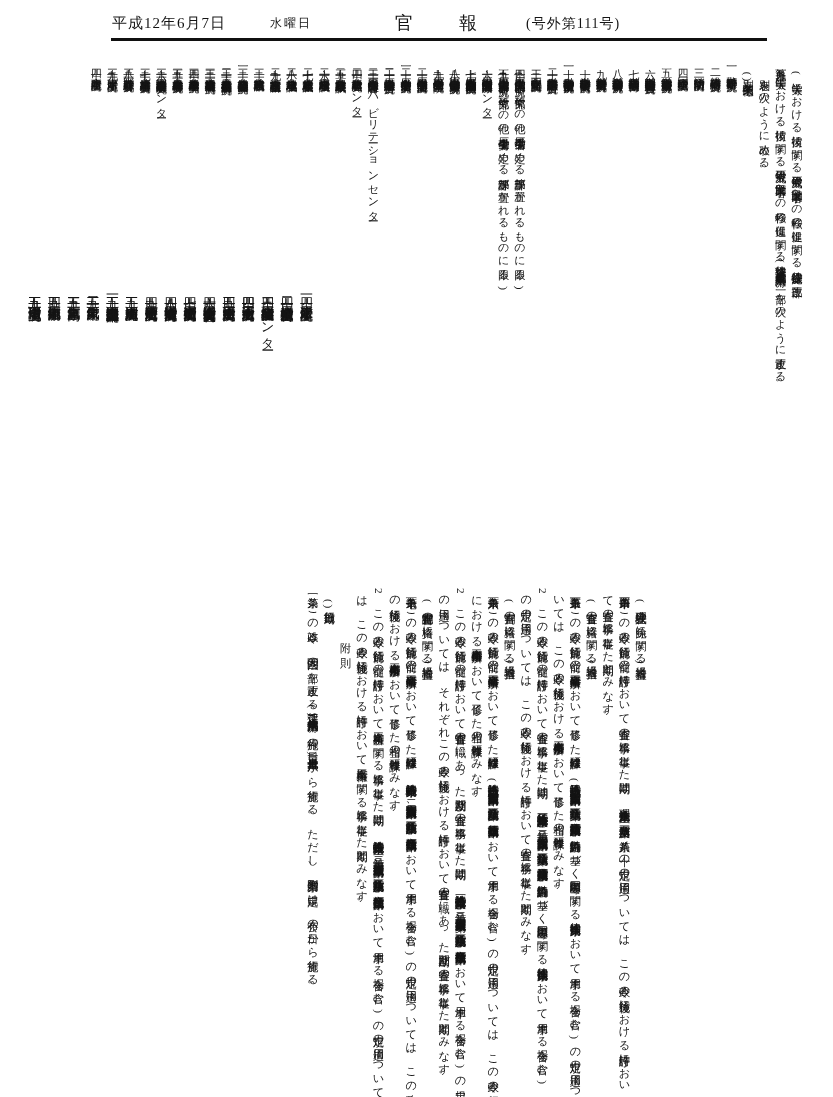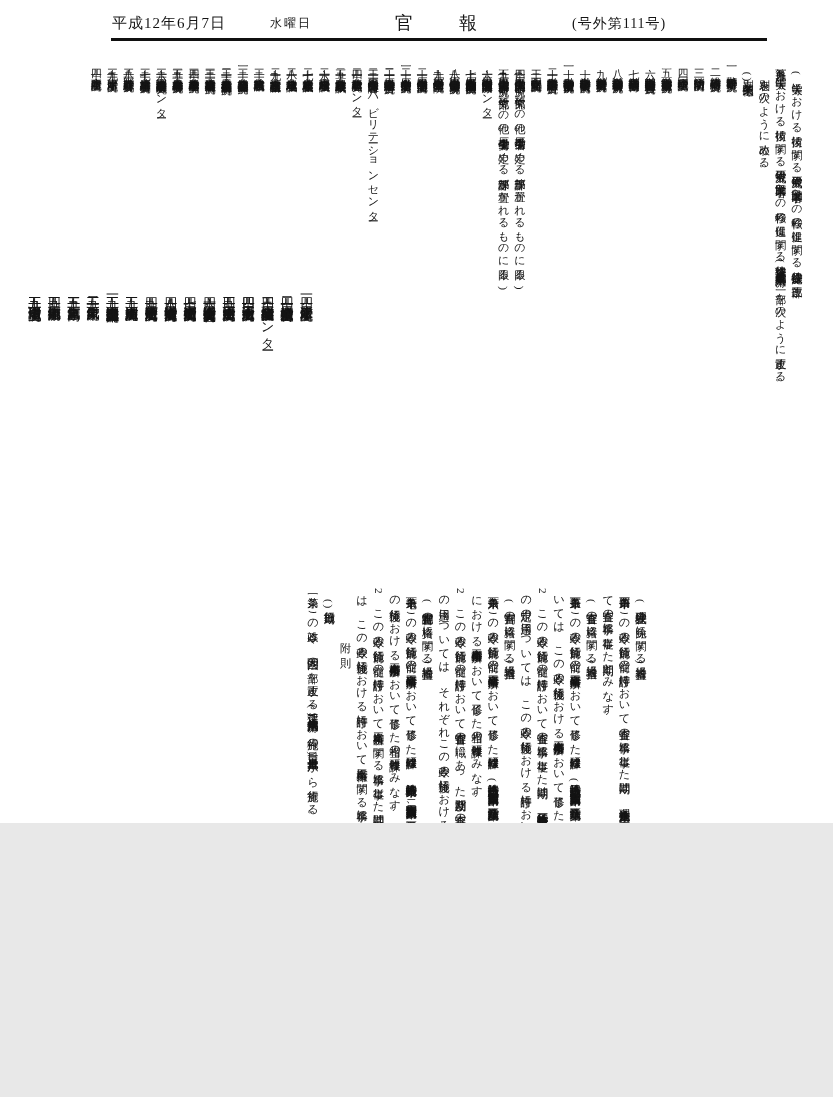--- a/index.html
+++ b/index.html
@@ -1,26 +1,26 @@
 <!DOCTYPE html>
 <html lang="ja"><head>
 <meta charset="utf-8">
 <style>
   html,body{margin:0;padding:0;background:#e8e8e8;}
   .page{
-    position:relative;width:833px;height:823px;margin:0 auto;
+    position:relative;width:833px;height:1097px;margin:0 auto;
     background:#ffffff;color:#141414;overflow:hidden;
     font-family:"Liberation Serif","DejaVu Serif",serif;
   }
   
   .header{position:absolute;top:11px;left:112px;width:560px;height:26px;white-space:nowrap;}
   .h-date{position:absolute;left:0;top:3px;font-size:15px;letter-spacing:1px;}
   .h-week{position:absolute;left:158px;top:4px;font-size:12px;letter-spacing:2px;}
   .h-title{position:absolute;left:283px;top:0;font-size:18px;letter-spacing:46px;font-family:Liberation Mono, monospace;}
-  .h-issue{position:absolute;left:414px;top:4px;font-size:14px;letter-spacing:1px;margin-left:46px;}
+  .h-issue{position:absolute;left:414px;top:4px;font-size:14px;letter-spacing:1px;}
   .rule{position:absolute;top:38px;left:111px;width:656px;height:3px;background:#101010;}
   
   .vtext{writing-mode:vertical-rl;text-orientation:mixed;}
   .vtext div{margin:0;padding:0;}
   .blockA{
     position:absolute;top:60px;left:22px;width:783px;height:498px;
     font-size:11px;line-height:16.3px;letter-spacing:0.35px;word-spacing:5px;
   }
   .blockB{
     position:absolute;top:287px;left:24px;width:292px;height:302px;

